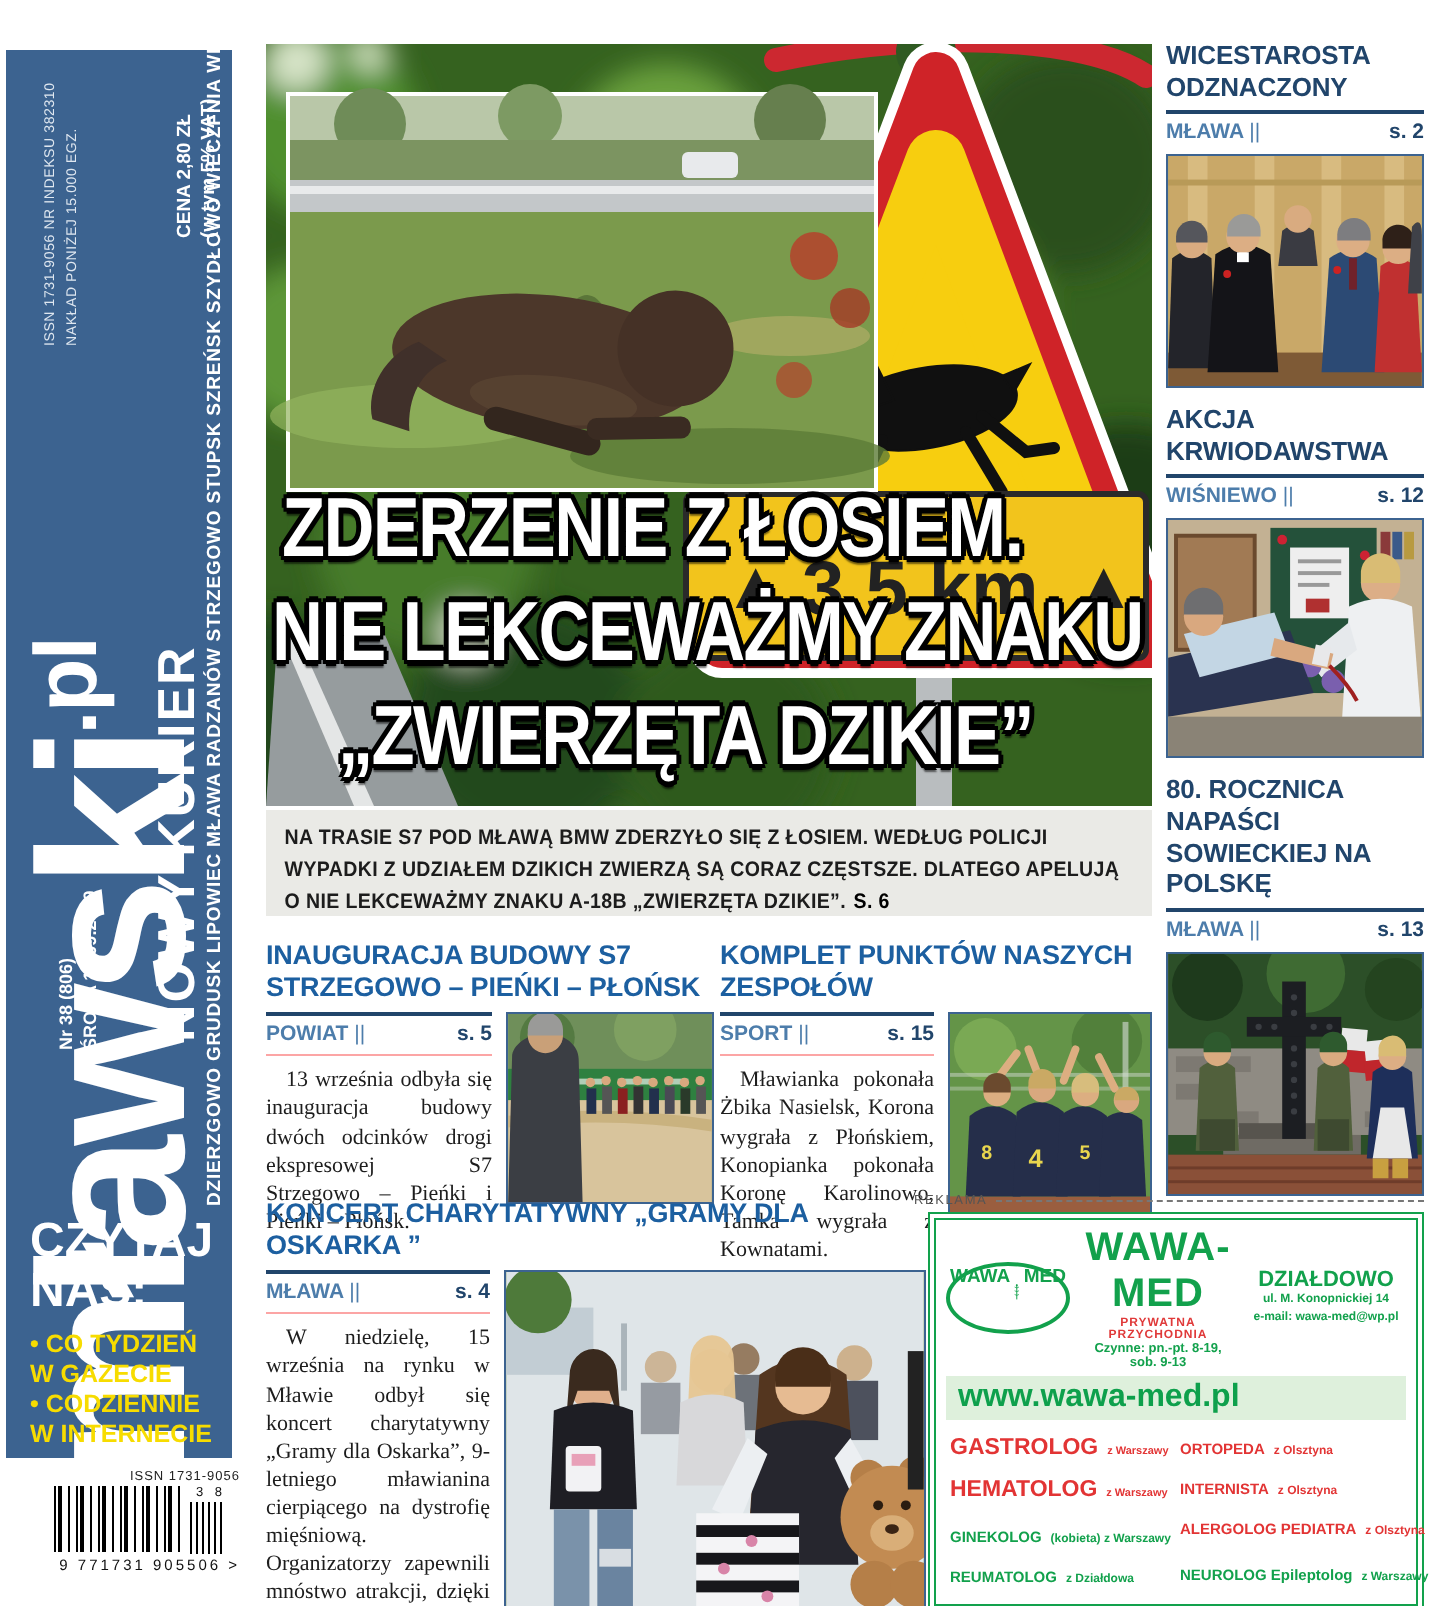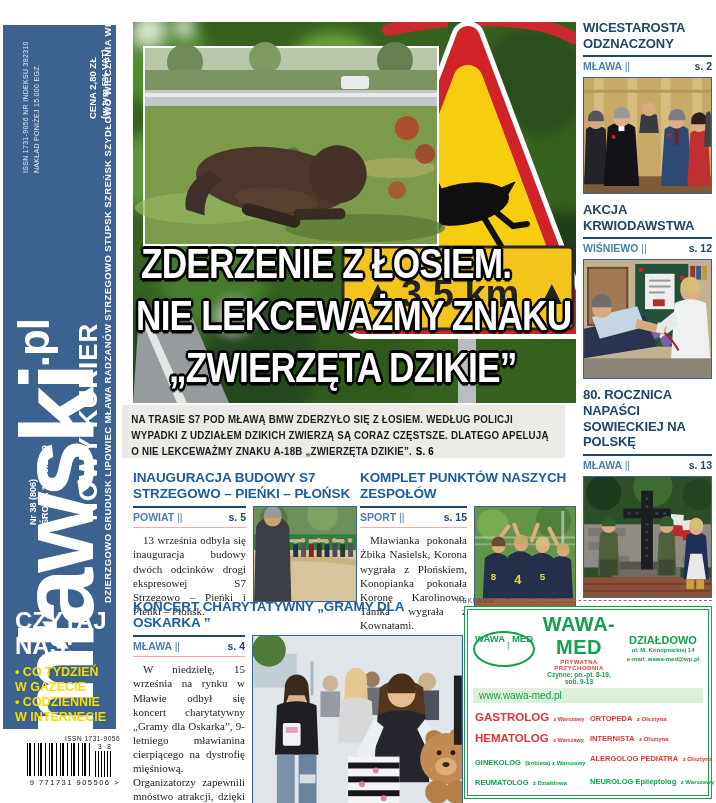--- a/index.html
+++ b/index.html
@@ -46,21 +46,21 @@
   
   #hero { position:absolute; left:133px; top:22px; width:443px; height:381px; background:#35621f; }
   #hero svg { display:block; }
   #headline { position:absolute; left:133px; top:22px; width:443px; height:381px; z-index:5; }
   .hl { position:absolute; white-space:nowrap; font-weight:800; font-size:42px; color:#fff;
         letter-spacing:-1px; transform:scaleX(.84); transform-origin:0 50%;
         text-shadow:3px 0 0 #000,-3px 0 0 #000,0 3px 0 #000,0 -3px 0 #000,
                     2px 2px 0 #000,-2px 2px 0 #000,2px -2px 0 #000,-2px -2px 0 #000,0 4px 1px rgba(0,0,0,.55); }
   .hl1 { left:8px; top:218px; } .hl2 { left:3px; top:270px; } .hl3 { left:36px; top:322px; }
 
-  #standfirst { position:absolute; left:122px; top:405px; width:443px; height:53px;
+  #standfirst { position:absolute; left:133px; top:405px; width:443px; height:53px;
                 background:#eaeae6; overflow:hidden; }
   .sf-inner { padding:7px 10px; font-size:10.5px; font-weight:700; color:#1c1c1c;
               line-height:1.5; letter-spacing:.2px; transform:scaleX(.93);
               transform-origin:0 0; width:107%; }
   .sf-page { font-weight:800; color:#000; margin-left:4px; }
 
   
   .art-title { font-weight:800; line-height:1.2; letter-spacing:-.1px; }
   .t-navy { color:#21456b; } .t-blue { color:#1c5fa0; }
   .rule { border-top:2.5px solid #21456b; }
@@ -104,21 +104,21 @@
   .ad-mid { flex:1; text-align:center; }
   .ad-name { font-size:20px; font-weight:800; color:#12a14c; letter-spacing:.5px; }
   .ad-sub { font-size:6px; font-weight:800; color:#e03a3a; letter-spacing:.5px; }
   .ad-hours { font-size:6.5px; font-weight:700; color:#12a14c; }
   .ad-right { width:80px; text-align:center; flex:none; }
   .ad-city { font-size:11px; font-weight:800; color:#12a14c; }
   .ad-addr, .ad-email { font-size:6px; font-weight:700; color:#12a14c; line-height:1.45; }
   .ad-telrow { background:#def0dc; margin-top:3px; padding:2px 6px; display:flex;
                justify-content:space-between; align-items:baseline; }
   .ad-tel { font-size:16.5px; font-weight:800; color:#0ea04c; letter-spacing:.5px; }
-  .ad-web { font-size:10px; font-weight:400; color:#0ea04c; }
+  .ad-web { font-size:16px; font-weight:700; color:#0ea04c; }
   .ad-cols { display:flex; margin-top:4px; }
   .ad-col { flex:1; padding:0 2px; min-width:0; }
   .ad-it { line-height:1.12; margin-bottom:2px; white-space:nowrap; }
   .ad-it .d { font-weight:700; }
   .red-big { margin-bottom:3px; }
   .red-big .n { font-size:11.5px; color:#e23434; font-weight:800; }
   .red-big .d { font-size:5.5px; color:#e23434; }
   .green .n { font-size:7.5px; color:#12a14c; font-weight:800; }
   .green .d { font-size:6px; color:#12a14c; }
   .red .n { font-size:7.5px; color:#e23434; font-weight:800; }

